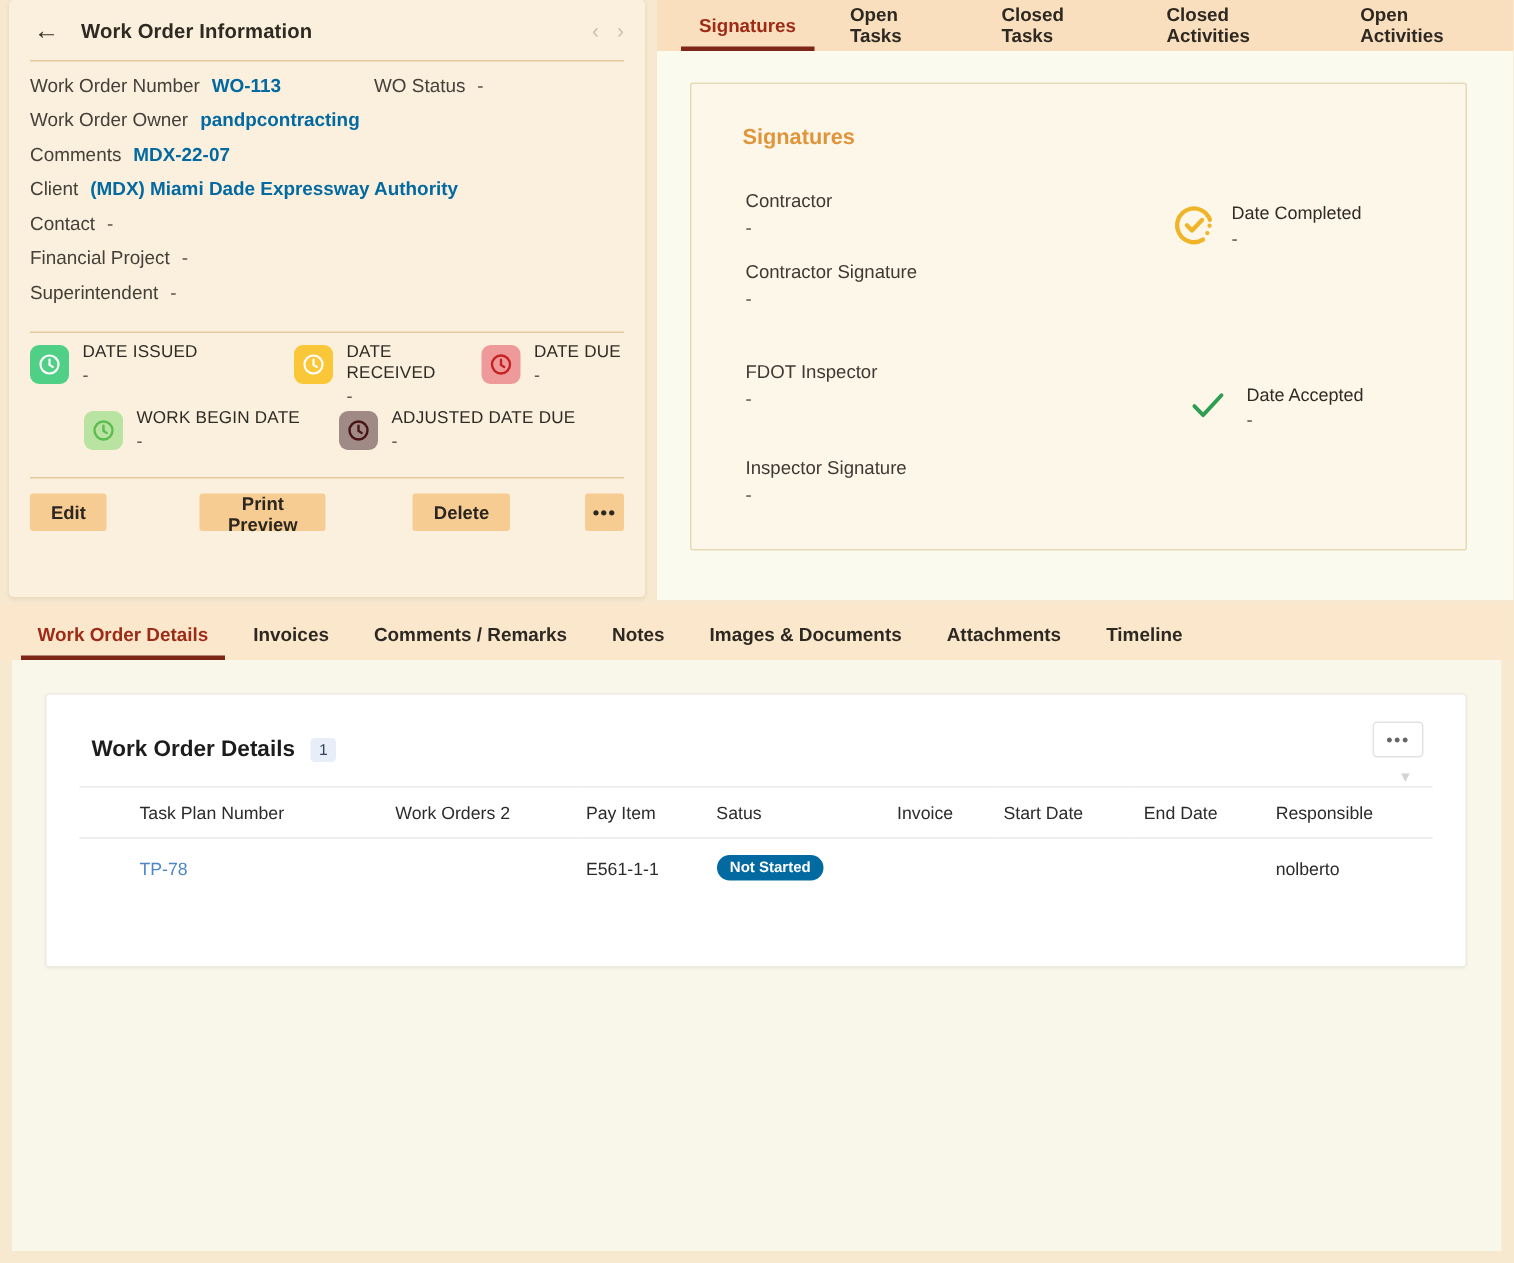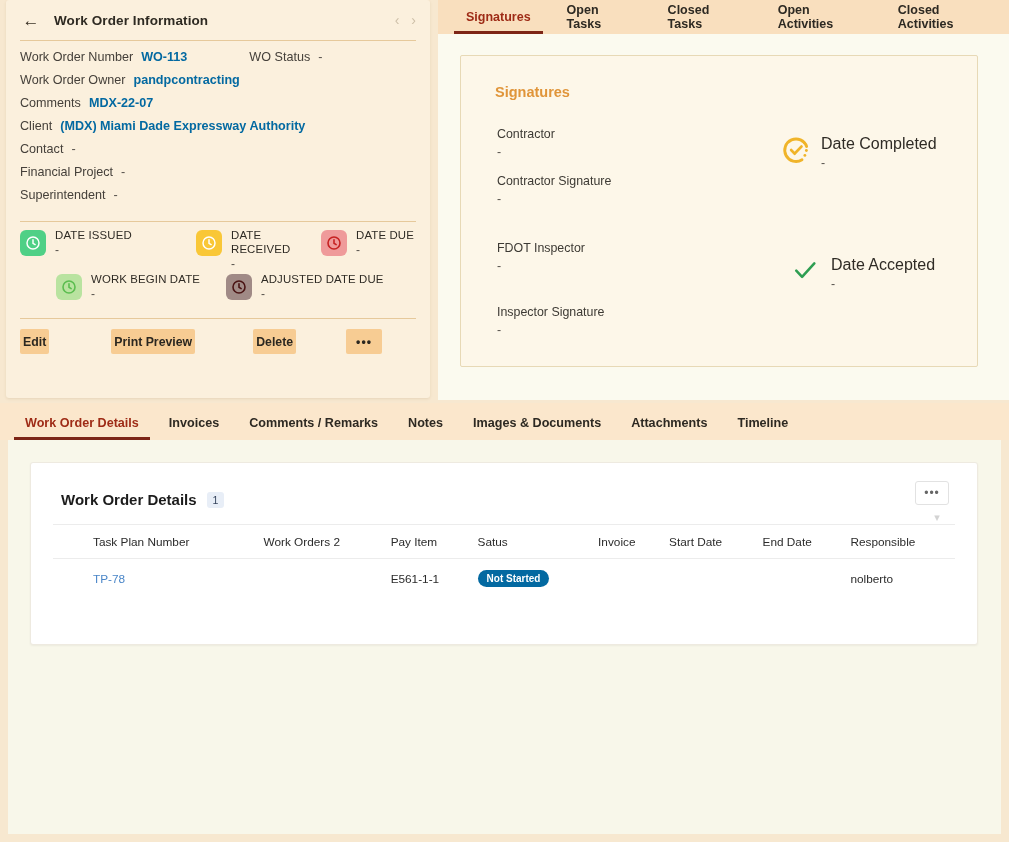--- a/index.html
+++ b/index.html
@@ -74,21 +74,21 @@
     font-size: 11.4px; color: #2f2b25; letter-spacing: .15px;
     text-transform: uppercase; line-height: 14px;
   }
   .date-val { font-size: 12px; color: #55504a; line-height: 14px; margin-top: 1px; }
 
   .btn-row { display: flex; align-items: center; padding: 10px 14px 0 14px; }
   .btn {
     background: #f7cc93; color: #2b2720;
     font-size: 12.3px; font-weight: bold;
     border: none; border-radius: 2px;
-    height: 25px; padding: 0 3px;
+    height: 25px; padding: 0 14px;
     cursor: pointer;
     font-family: "Liberation Sans", sans-serif;
   }
   .btn.dots { padding: 0; width: 36px; letter-spacing: 1px; }
 
   
   .sig-panel {
     position: absolute; left: 438px; top: 0px;
     width: 571px; height: 400px;
     background: #fbfaef;
@@ -123,21 +123,21 @@
     position: absolute; left: 34px; top: 28px;
     font-size: 14.5px; font-weight: bold; color: #e0953a;
   }
   .sig-field { position: absolute; left: 36px; }
   .sig-f-label { font-size: 12.4px; color: #3d3a34; }
   .sig-f-val { font-size: 12.4px; color: #55504a; margin-top: 4px; }
 
   .sig-stat { position: absolute; display: flex; align-items: flex-start; }
   .sig-stat .ico { width: 30px; height: 30px; flex: 0 0 auto; }
   .sig-stat .txt { margin-left: 10px; }
-  .sig-stat .st-lbl { font-size: 16px; color: #2f2b25; }
+  .sig-stat .st-lbl { font-size: 12px; color: #2f2b25; }
   .sig-stat .st-val { font-size: 12.4px; color: #55504a; margin-top: 3px; }
 
   
   .tabbar-bot {
     position: absolute; left: 0; top: 403px;
     width: 1009px; height: 37px;
     background: #fbe7cc;
     display: flex; align-items: flex-end;
     padding-left: 10px;
   }
@@ -348,22 +348,22 @@
       <button class="btn" style="margin-left:58px">Delete</button>
       <button class="btn dots" style="margin-left:50px">•••</button>
     </div>
   </div>
 
   <div class="sig-panel">
     <div class="tabbar-top">
       <div class="tab-top active">Signatures</div>
       <div class="tab-top">Open Tasks</div>
       <div class="tab-top">Closed Tasks</div>
+      <div class="tab-top">Closed Activities</div>
       <div class="tab-top">Open Activities</div>
-      <div class="tab-top">Closed Activities</div>
     </div>
 
     <div class="sig-card">
       <div class="sig-title">Signatures</div>
 
       <div class="sig-field" style="top:71px">
         <div class="sig-f-label">Contractor</div>
         <div class="sig-f-val">-</div>
       </div>
       <div class="sig-field" style="top:118px">

